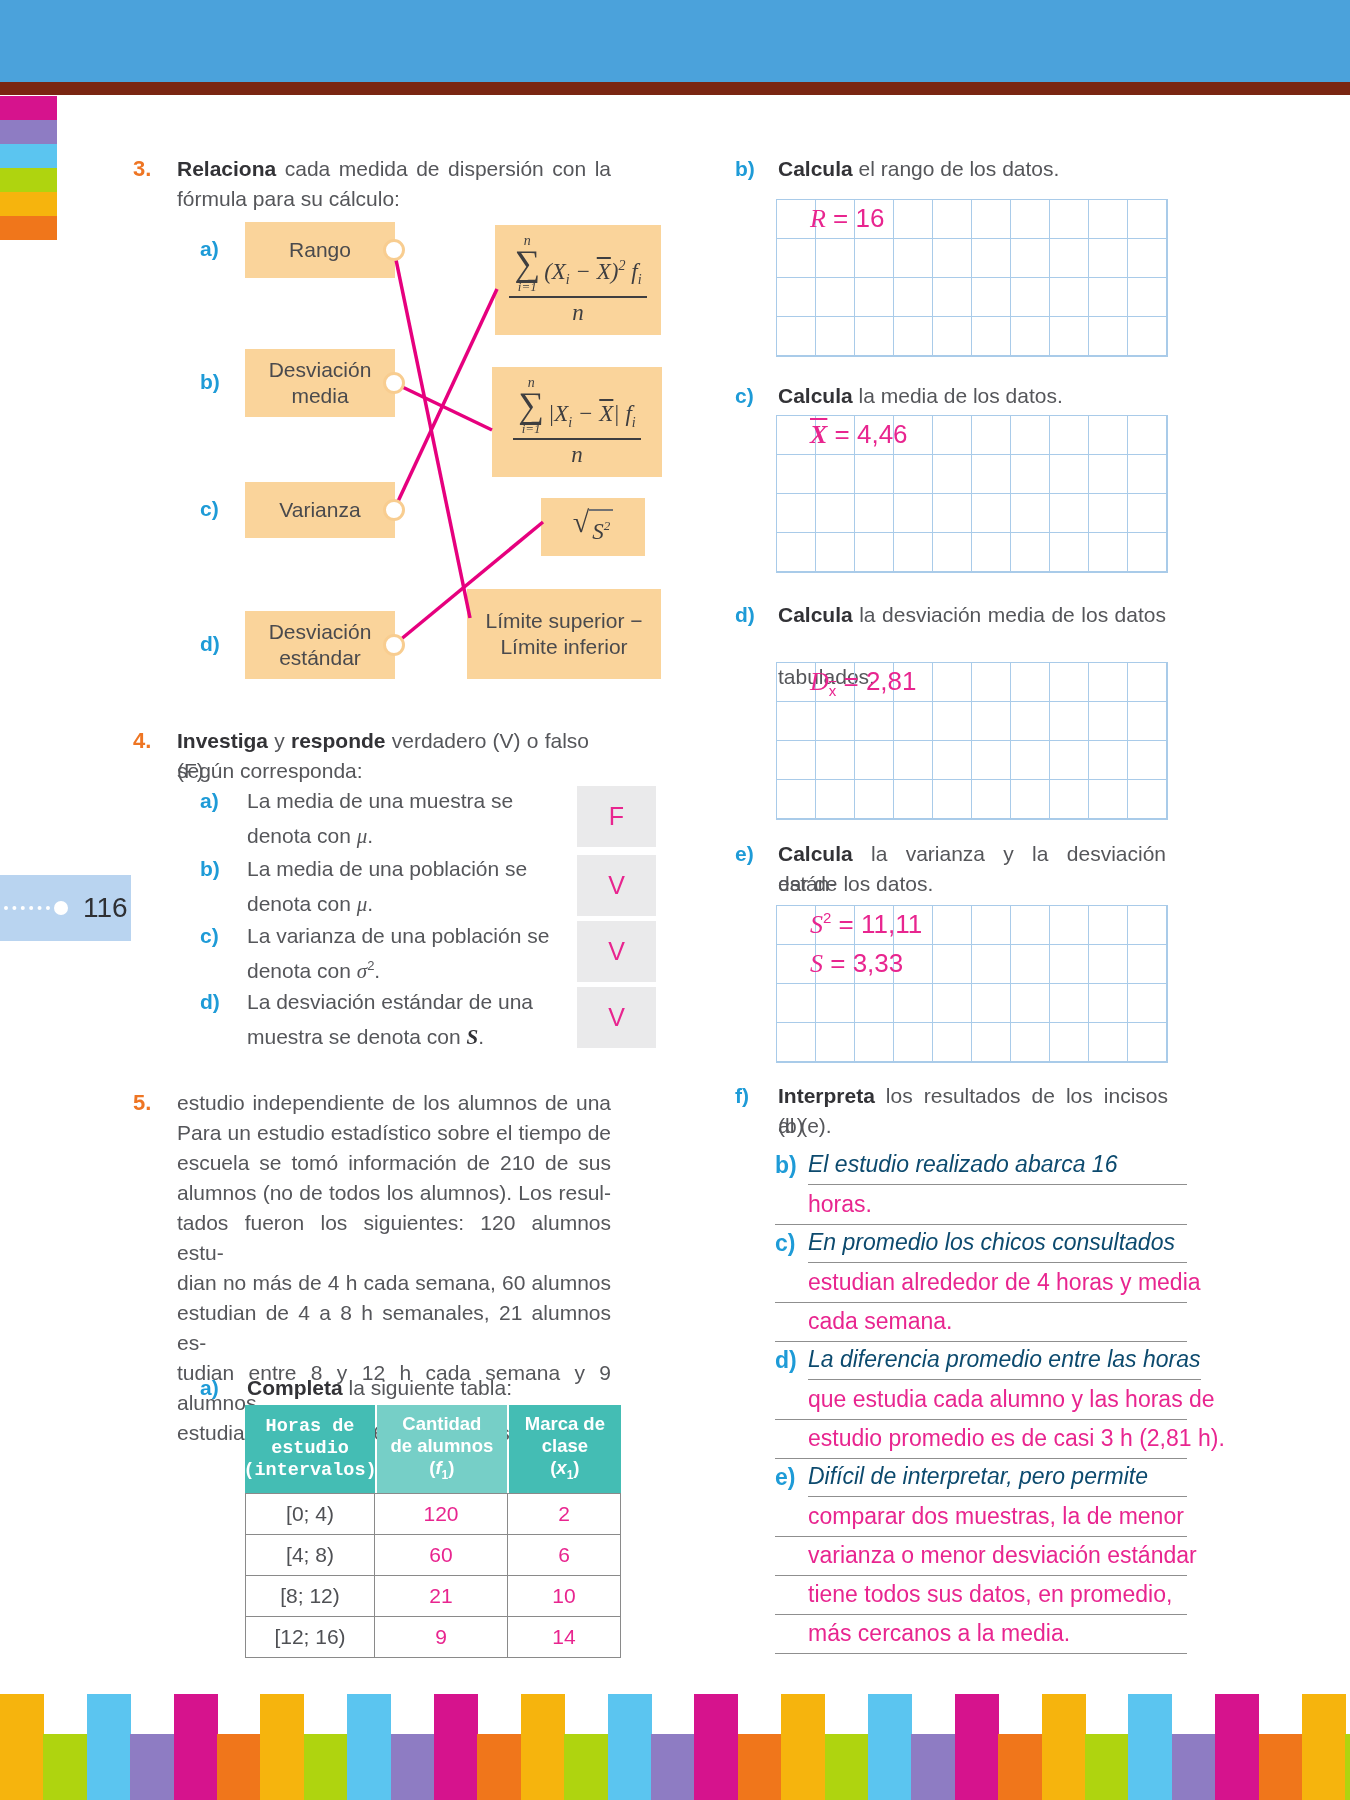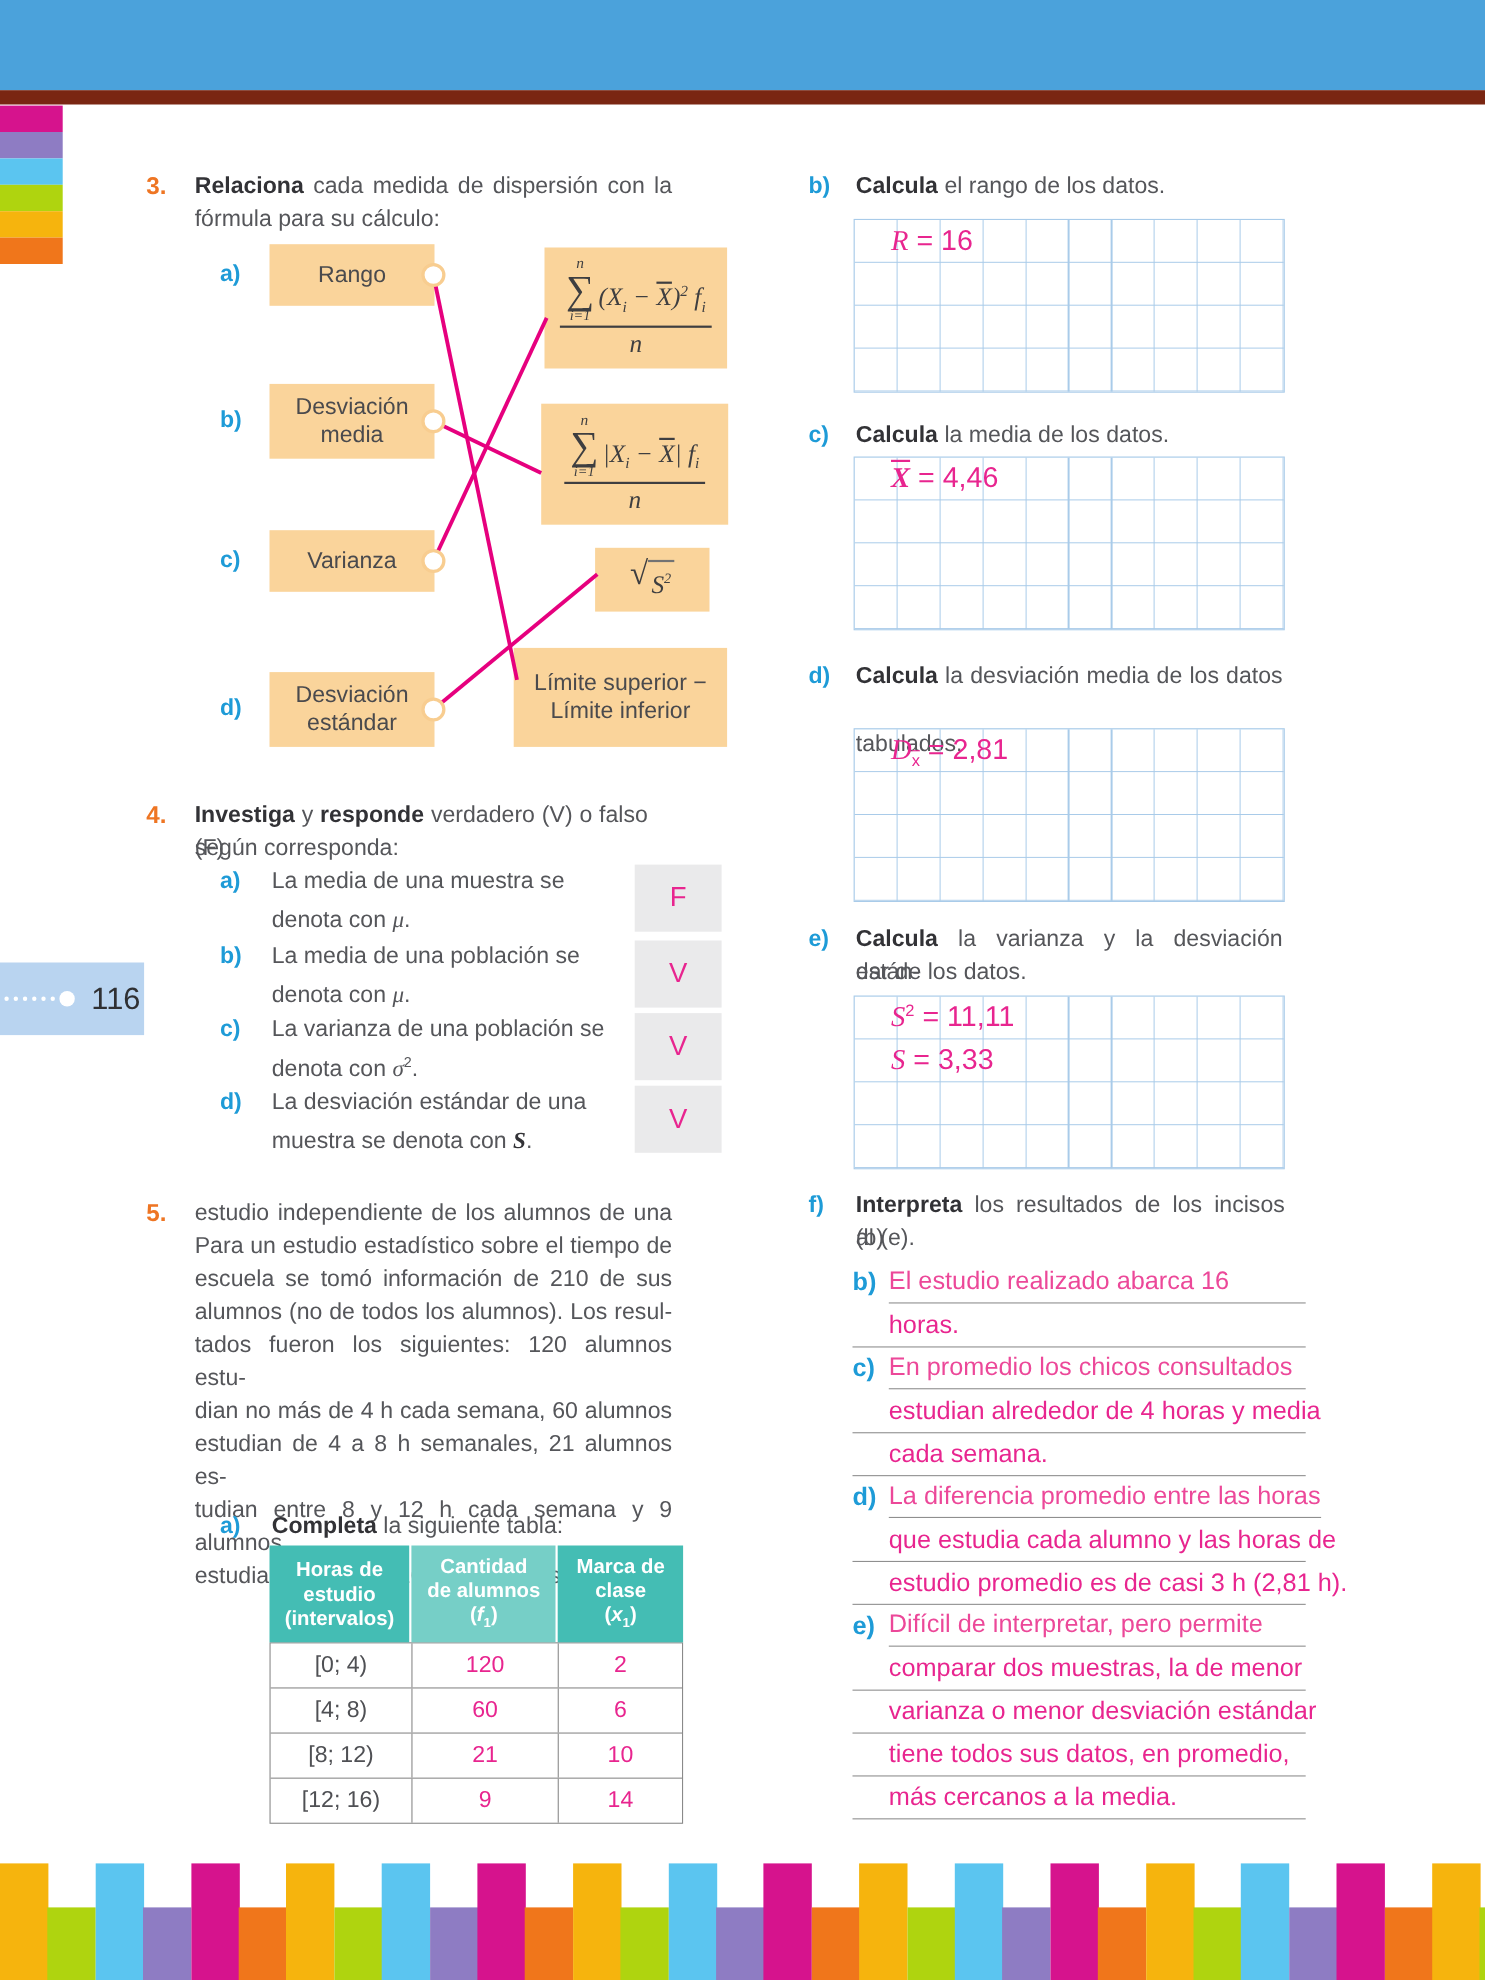--- a/index.html
+++ b/index.html
@@ -67,21 +67,21 @@
         background-position:-1px -1px;}
   .gans{position:absolute;color:#E8258F;font-size:26px;z-index:3;white-space:nowrap;}
   .gans i{font-family:"Liberation Serif",serif;font-style:italic;font-weight:normal;}
   .gans .b{font-weight:bold;}
   .gans sub{font-size:15px;}
   .gans sup{font-size:15px;}
   
   .fans{position:absolute;left:775px;width:412px;height:38px;display:flex;align-items:flex-end;
         font-size:23px;white-space:nowrap;}
   .fans .lt{width:33px;flex:none;color:#1E9BD7;font-weight:bold;padding-bottom:6px;}
-  .fans .tx{flex:1;border-bottom:1.5px solid #8F8F8F;color:#ec4899;padding-bottom:6px;}
+  .fans .tx{flex:1;border-bottom:1.5px solid #8F8F8F;color:#0c4a6e;padding-bottom:6px;font-style:italic;}
   .fans.cont{border-bottom:1.5px solid #8F8F8F;}
   .fans.cont .tx2{padding-left:33px;color:#E8258F;padding-bottom:6px;}
   
   .sym{font-family:"Liberation Serif",serif;font-style:italic;}
   sup.small{font-size:13px;}
   
   .bbar{position:absolute;width:44px;}
 </style>
 </head>
 <body>
@@ -232,21 +232,21 @@
     <div class="jline">estudian de 4 a 8 h semanales, 21 alumnos es-</div>
     <div class="jline">tudian entre 8 y 12 h cada semana y 9 alumnos</div>
     <div>estudian entre 12 y 16 h semanales.</div>
   </div>
 
   <div class="abs blue-label" style="left:200px;top:1373px;">a)</div>
   <div class="abs body-text" style="left:247px;top:1373px;"><span class="bold-dark">Completa</span><span> la siguiente tabla:</span></div>
 
   <div class="tbl">
     <div class="tbl-head">
-      <div class="th th-dark" style="width:126px;">
+      <div class="th th-dark" style="width:126px;font-family:Liberation Mono, monospace;">
         <span>Horas de</span>
           <span>estudio</span>
           <span>(intervalos)</span>
       </div>
       <div class="th th-light" style="width:130px;">
         <span>Cantidad</span>
           <span>de alumnos</span>
         <span><span>(</span><i>f</i><sub style="font-size:12px">1</sub><span>)</span></span>
       </div>
       <div class="th th-dark" style="width:112px;">

